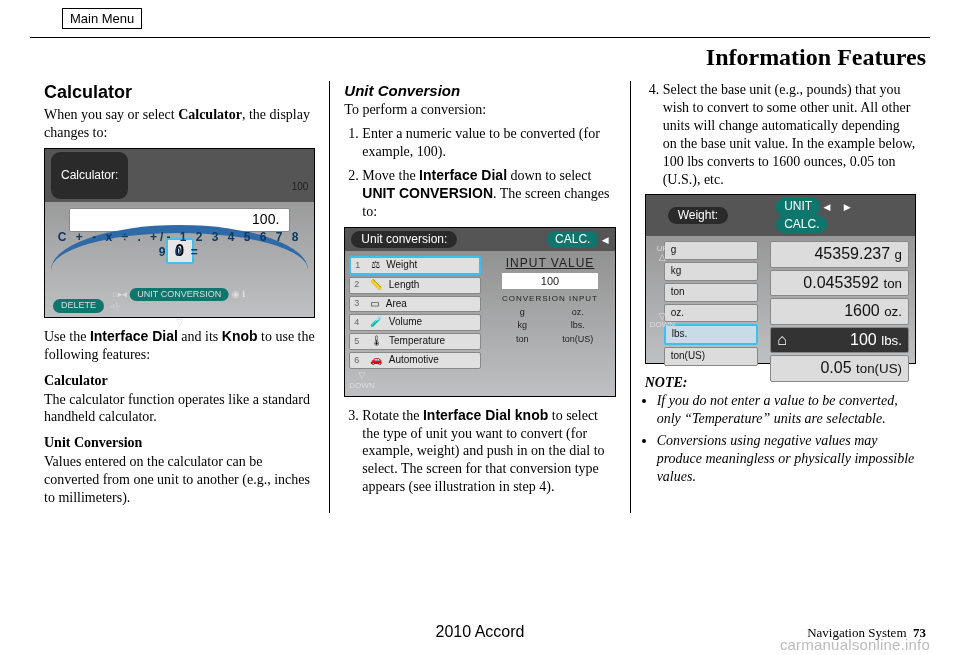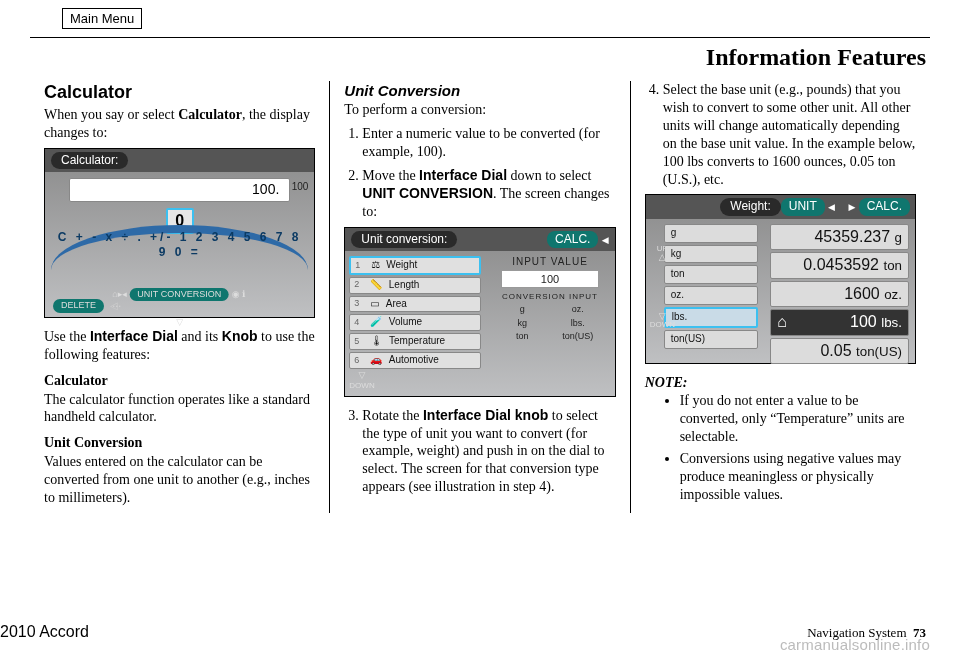--- a/index.html
+++ b/index.html
@@ -36,21 +36,21 @@
     margin: 6px 0 10px 0;
     background: linear-gradient(#8a8a8a, #bfc0c2);
     font-family: Arial, sans-serif;
     color: #fff;
     font-size: 10px;
     position: relative;
   }
   
   .calc-shot { height: 170px; }
   .calc-title-bar { background: #555; padding: 3px 6px; font-size: 12px; }
-  .calc-title-bar .pill { background: #2a2a2a; border-radius: 9px; padding: 1px 10px; display: inline-block; }
+  .calc-title-bar .pill { background: #2a2a2a; border-radius: 9px; padding: 16px 10px; display: inline-block; }
   .calc-display {
     background: #fff; color: #000; text-align: right; font-size: 14px;
     margin: 6px 24px 0 24px; border: 1px solid #888; padding: 2px 10px; border-radius: 2px;
   }
   .calc-side-100 { position: absolute; right: 6px; top: 32px; color: #222; font-size: 10px; }
   .calc-zero-btn {
     width: 28px; height: 26px; border: 2px solid #3cc0f0; background: #e6e6e6;
     margin: 6px auto 0 auto; color: #000; font-size: 16px; font-weight: bold;
     display: flex; align-items: center; justify-content: center; border-radius: 2px;
   }
@@ -73,49 +73,49 @@
   .uc-pill { background: #2a2a2a; border-radius: 9px; padding: 1px 10px; display: inline-block; }
   .uc-body { display: flex; height: calc(100% - 22px); }
   .uc-left { width: 52%; padding: 3px 4px; }
   .uc-right { width: 48%; padding: 3px 6px; color: #222; font-size: 9px; }
   .uc-item {
     background: #e0e0e0; color: #111; border: 1px solid #888; border-radius: 2px;
     margin: 2px 0; padding: 1px 4px; display: flex; align-items: center; gap: 6px; font-size: 10px;
   }
   .uc-item.sel { border: 2px solid #3cc0f0; }
   .uc-item .num { width: 10px; color: #666; font-size: 9px; }
-  .uc-input-label { text-align: center; letter-spacing: 1px; font-size: 10px; margin-top: 2px; }
+  .uc-input-label { text-align: center; letter-spacing: 1px; font-size: 12px; margin-top: 2px; text-decoration: underline; }
   .uc-input-val { background: #fff; border: 1px solid #999; text-align: center; margin: 1px 10px 4px 10px; padding: 1px 0; font-size: 11px; }
   .uc-conv-label { text-align: center; letter-spacing: 1px; font-size: 8px; margin-bottom: 2px; }
   .uc-grid { display: grid; grid-template-columns: 1fr 1fr; gap: 2px 10px; padding: 0 8px; font-size: 9px; text-align: center; }
 
   
   .wr-shot { height: 170px; }
-  .wr-title-bar { background: #555; padding: 3px 5px; font-size: 12px; display: flex; justify-content: flex-end; align-items: center; }
+  .wr-title-bar { background: #555; padding: 3px 22px; font-size: 12px; display: flex; justify-content: flex-end; align-items: center; gap: 48px; }
   .wr-body { display: flex; height: calc(100% - 22px); }
   .wr-left { width: 44%; padding: 3px 6px 3px 18px; }
   .wr-right { width: 56%; padding: 3px 6px; }
   .wr-lrow { background: #dcdcdc; color: #111; border: 1px solid #888; border-radius: 2px; margin: 2px 0; padding: 2px 6px; font-size: 10px; }
   .wr-lrow.sel { border: 2px solid #3cc0f0; background: #c9dbe7; }
   .wr-rrow { background: #dcdcdc; color: #111; border: 1px solid #888; border-radius: 2px; margin: 2px 0; padding: 2px 6px; font-size: 16px; text-align: right; }
   .wr-rrow.hi { background: #333; color: #fff; }
   .wr-updown { position: absolute; left: 4px; top: 50px; color: #ddd; font-size: 8px; text-align: center; line-height: 1; }
   .tri { font-size: 9px; }
 
   ol { margin-left: 18px; margin-bottom: 6px; }
   ol > li { margin-bottom: 6px; }
-  ul.note { list-style: disc; margin-left: 35px; }
+  ul.note { list-style: disc; margin-left: 12px; font-style: italic; }
   ul.note li { margin-bottom: 4px; }
   .note-label { font-weight: bold; font-style: italic; margin-top: 8px; }
 
   .footer {
     position: absolute; bottom: 14px; left: 0; right: 0; padding: 0 34px;
     font-size: 13px; display: flex; justify-content: space-between; align-items: flex-end;
   }
-  .footer .center { position: absolute; left: 0; right: 0; font-family: Arial, sans-serif; font-size: 16px; }
+  .footer .center { position: absolute; left: 0; right: 0; text-align: center; font-family: Arial, sans-serif; font-size: 16px; }
   .footer .right { font-family: "Times New Roman", serif; }
   .footer .right .pg { font-weight: bold; }
   .watermark {
     position: absolute; right: 30px; bottom: 2px;
     font-family: Arial, sans-serif; font-size: 15px; color: rgba(120,120,120,0.5);
     letter-spacing: 0.2px;
   }
 </style>
 </head>
 <body>

